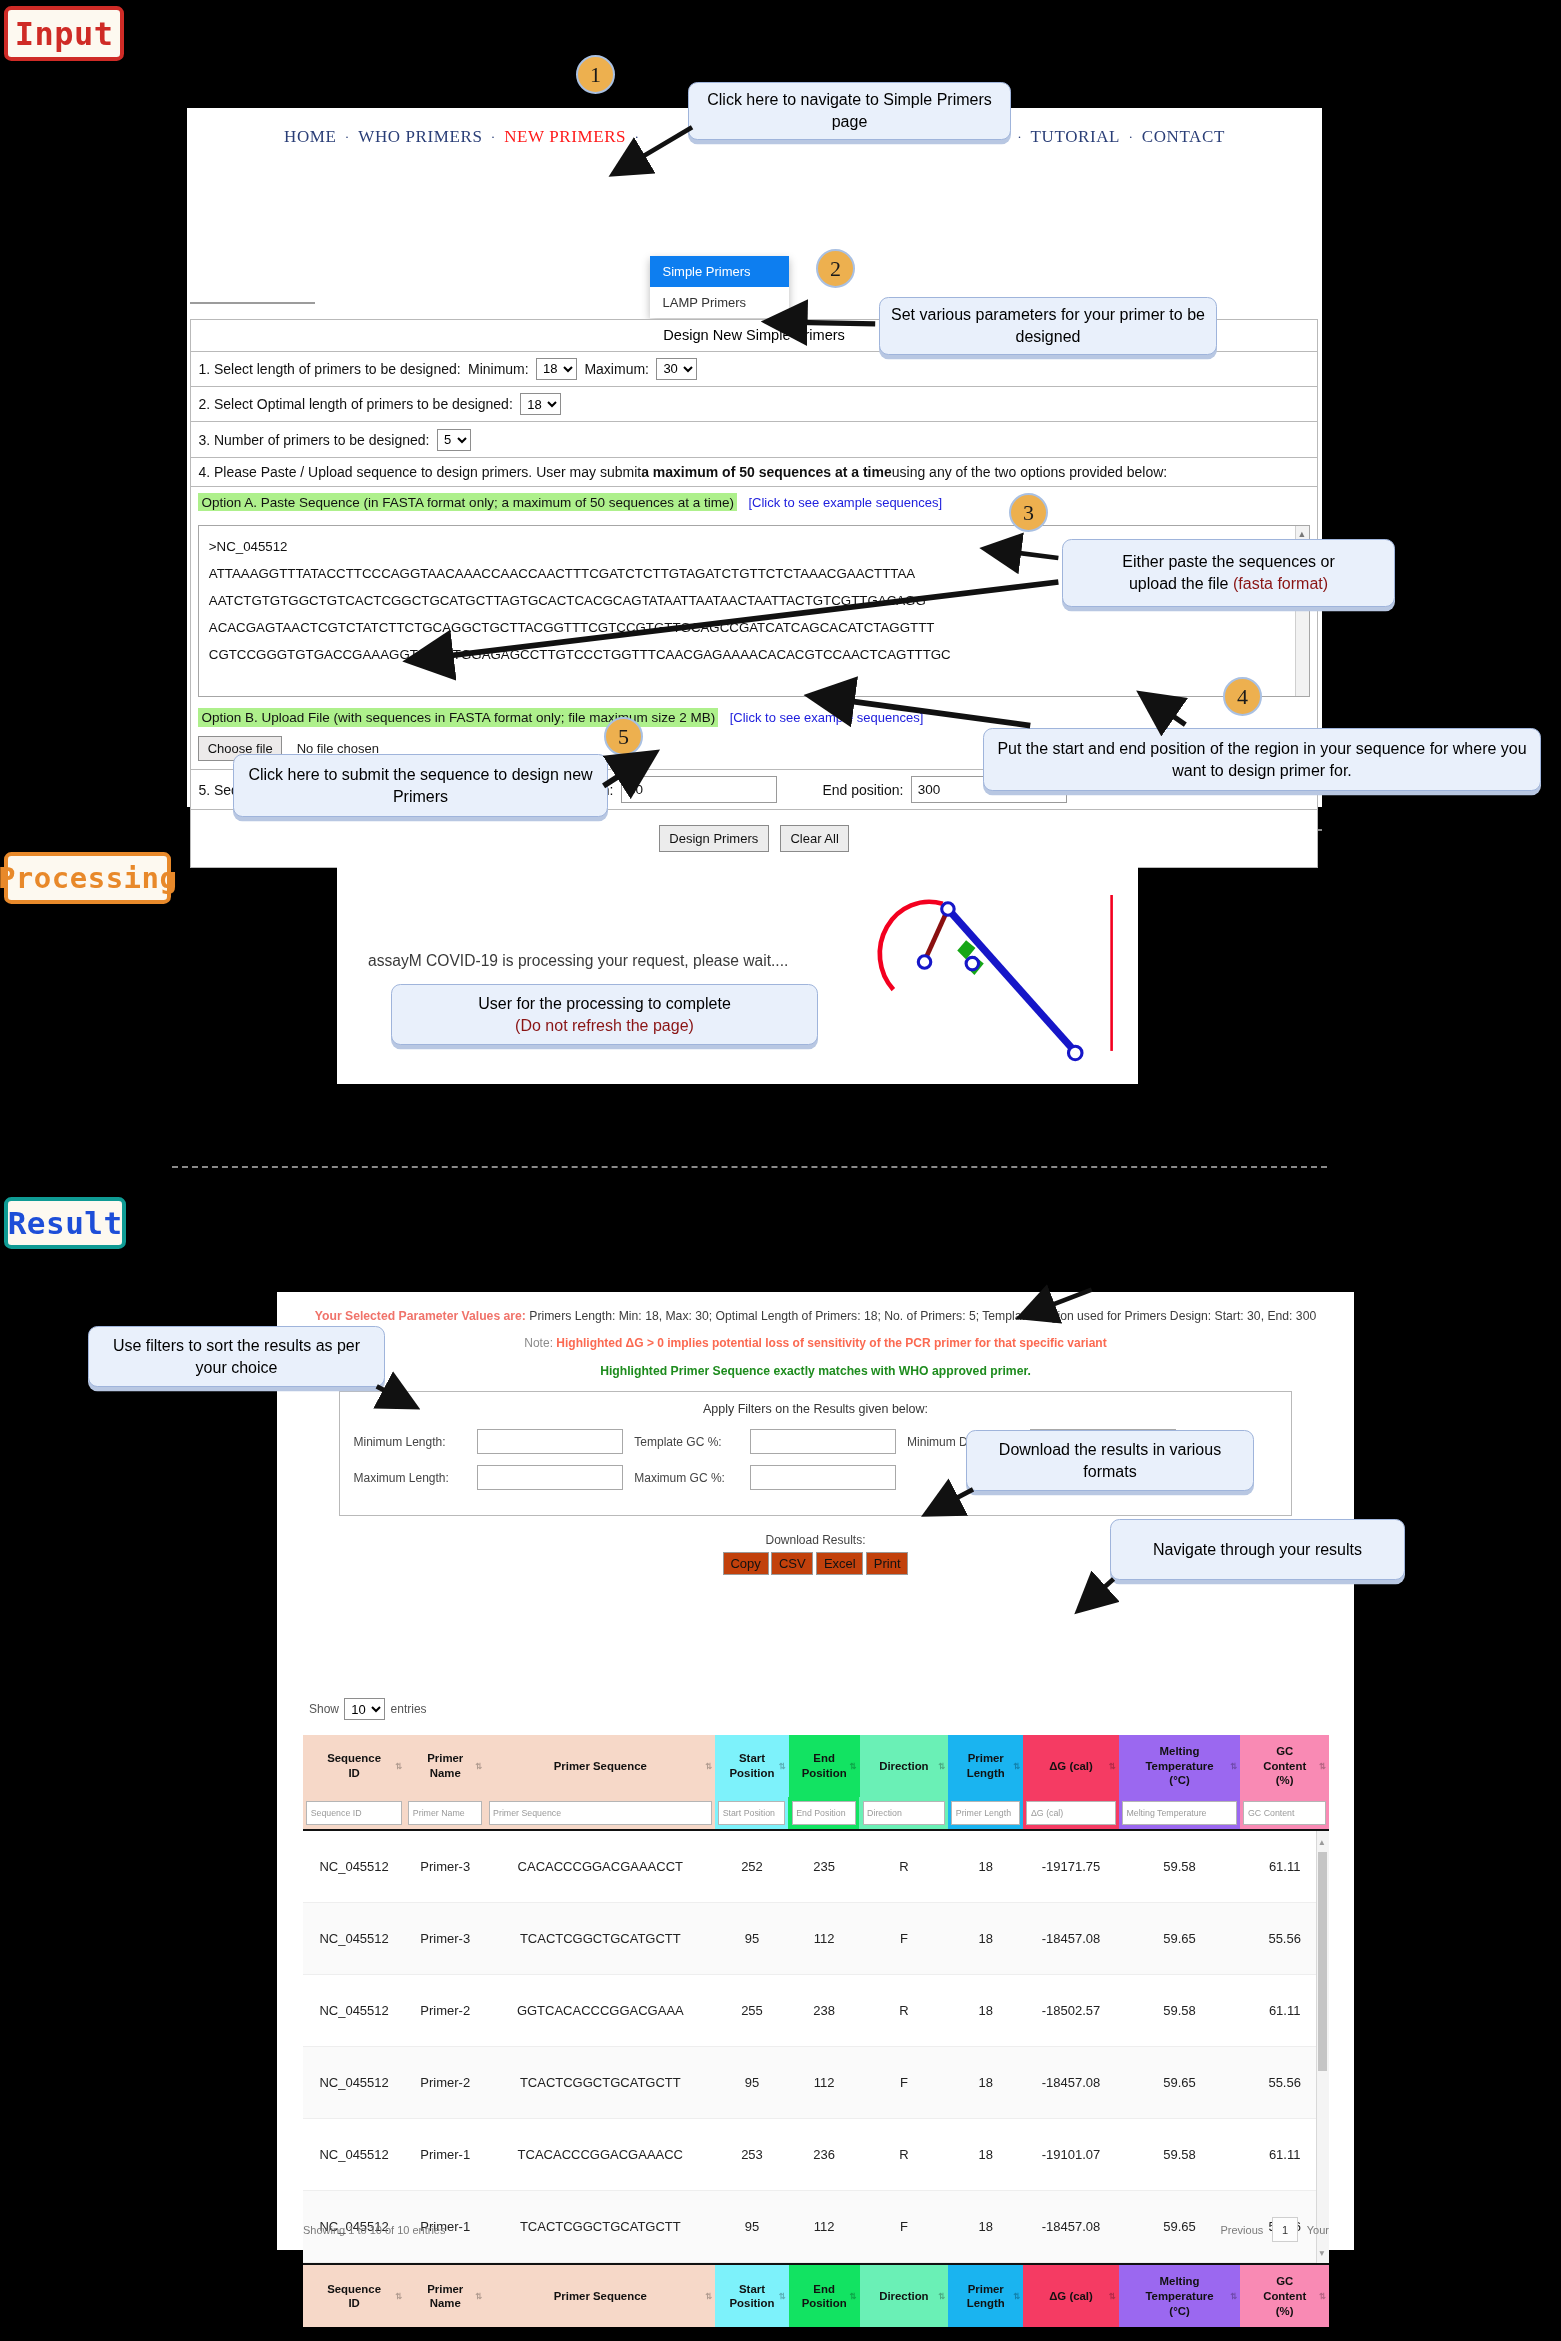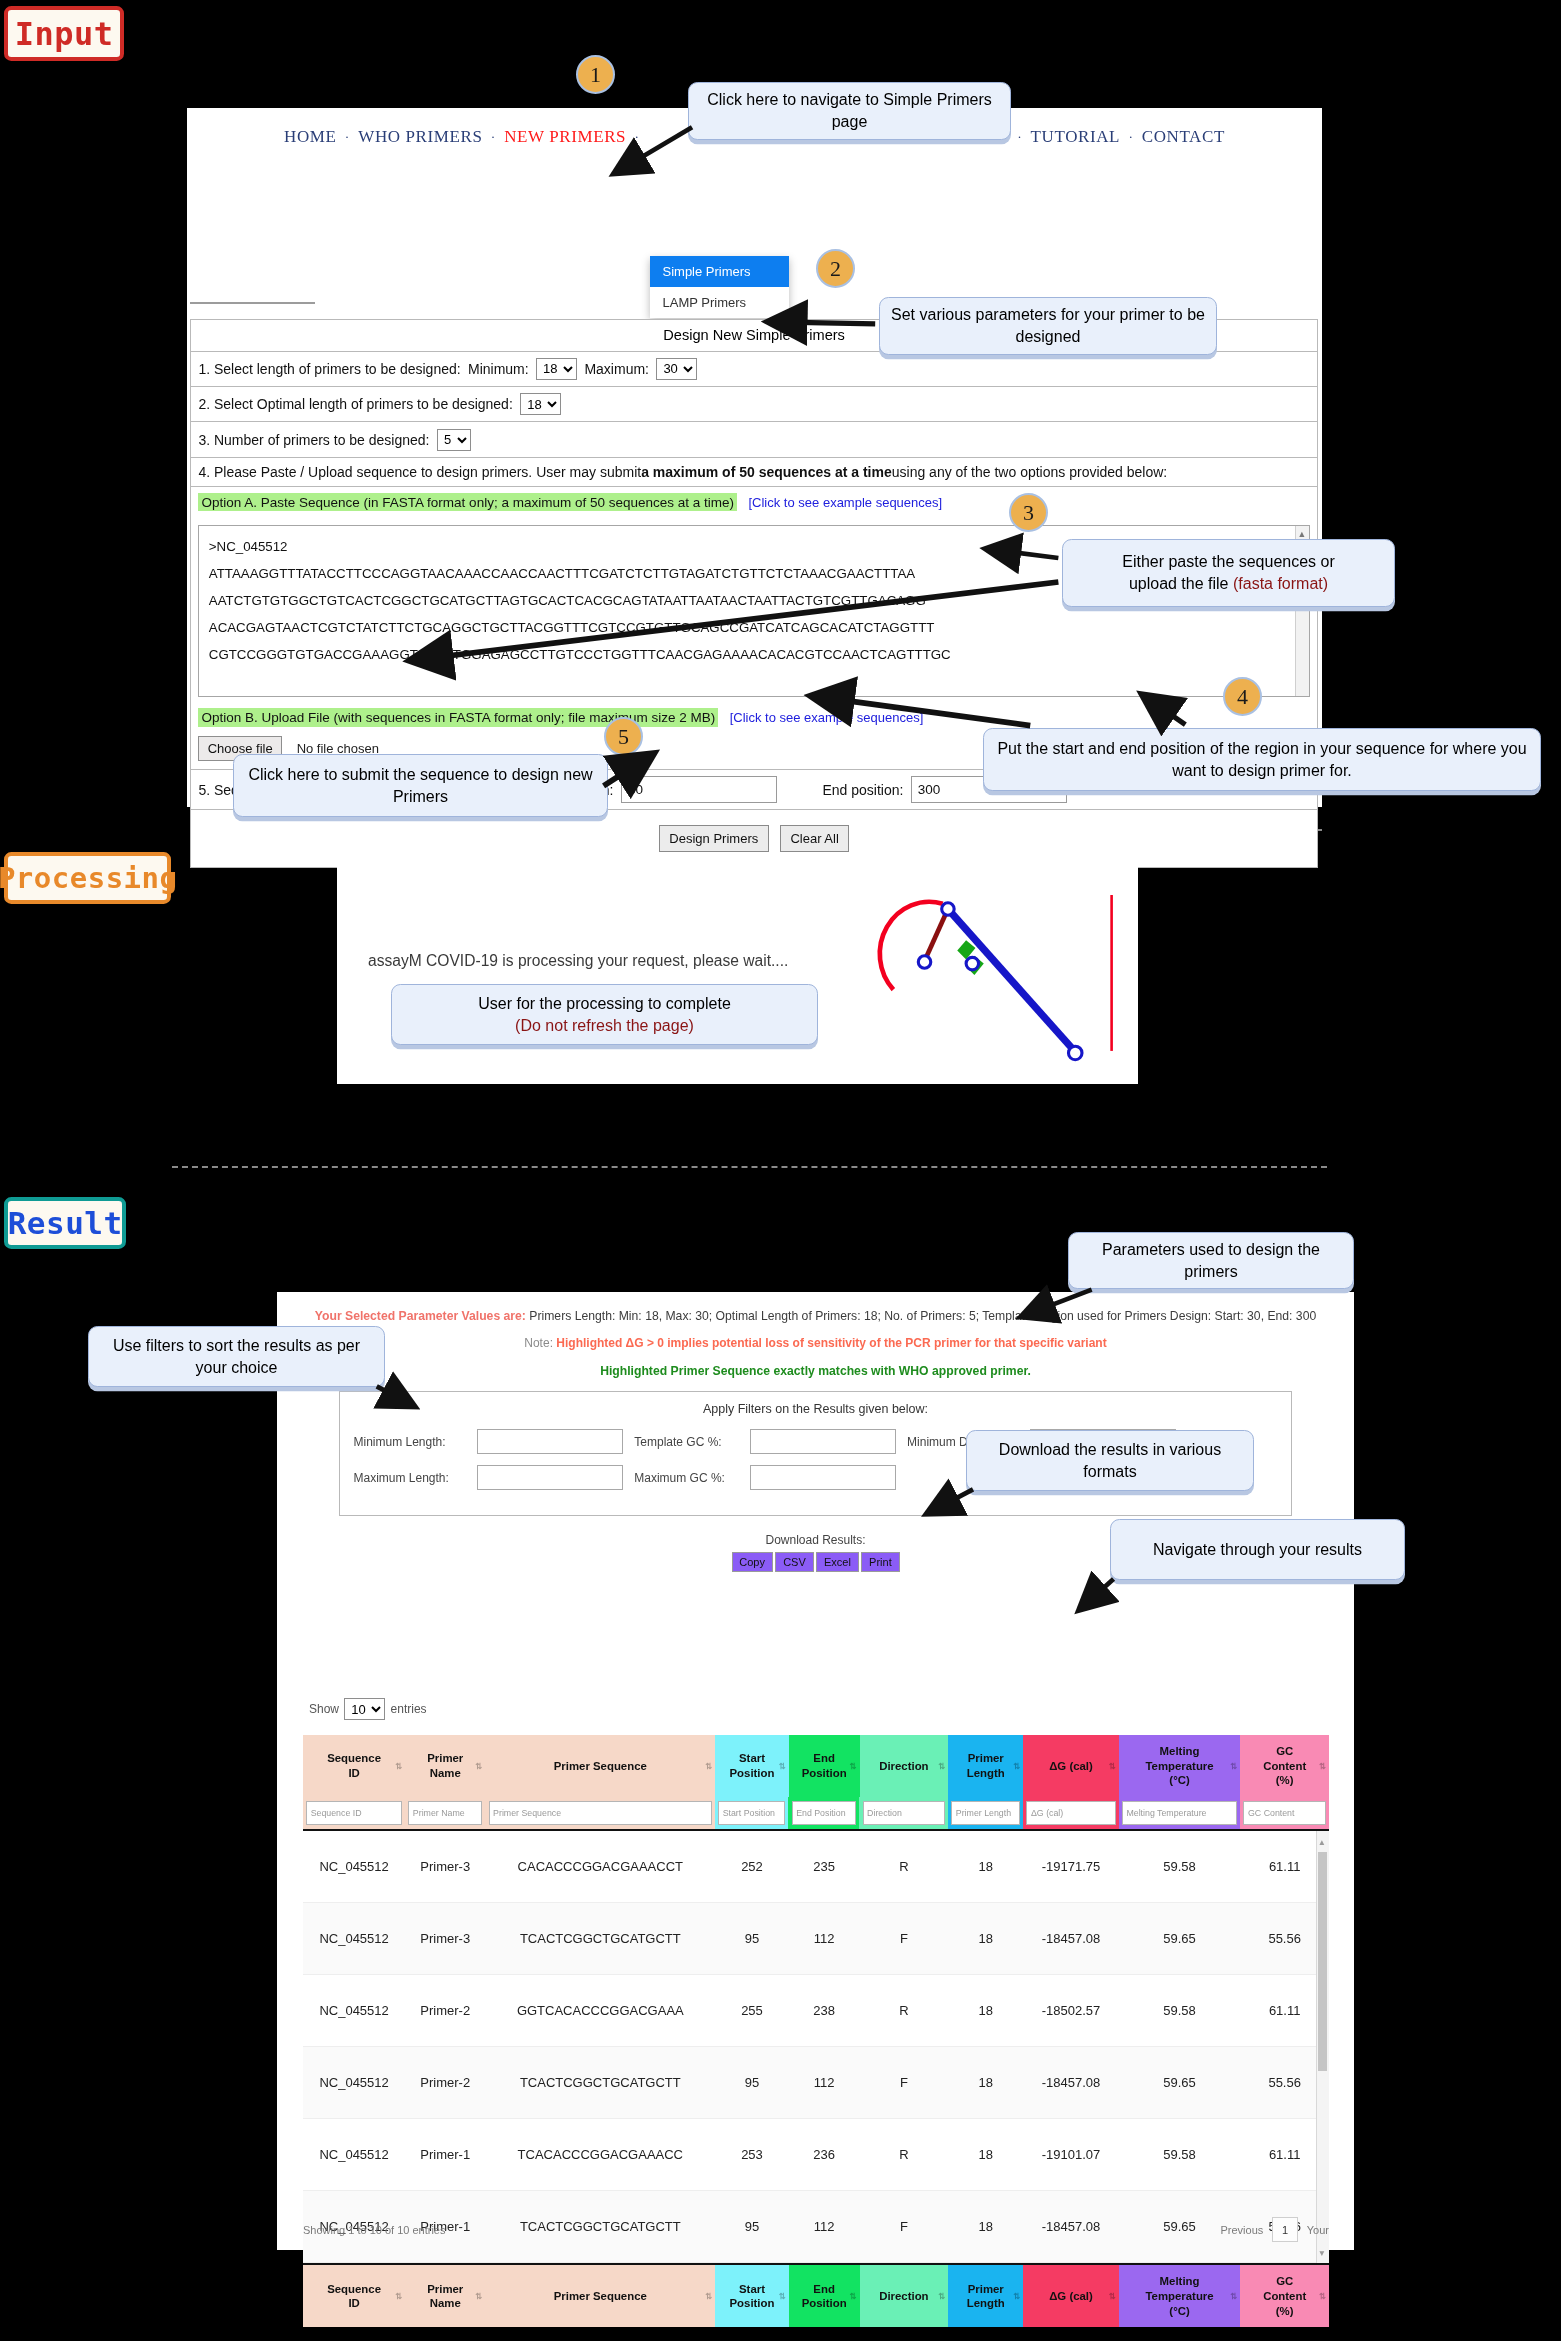--- a/index.html
+++ b/index.html
@@ -114,21 +114,21 @@
 
   .filter-box { margin:13.5px 62px 0 62px; border:1px solid #b9b9b9; padding:9.4px 13.5px 13.5px 13.5px; }
   .filter-title { text-align:center; font-size:12.5px; color:#333; margin-bottom:13.5px; }
   .filter-row { display:flex; align-items:center; gap:11.4px; margin-bottom:11.4px; }
   .filter-lbl { font-size:12px; color:#444; width:112px; }
   .filter-in { border:1px solid #a8a8a8; height:25px; width:146px; background:#fff; }
 
   .dl-wrap { text-align:center; margin-top:16.7px; }
   .dl-lbl { font-size:12px; color:#444; margin-bottom:5.2px; }
   .dl-btns { display:flex; justify-content:center; gap:2.6px; }
-  .dl-btn { border:1px solid #9a9a9a; background:#8b5cf6; font-size:11px; padding:3.1px 6.8px; color:#111; }
+  .dl-btn { border:1px solid #9a9a9a; background:#c2410c; font-size:13px; padding:3.1px 6.8px; color:#111; }
 
   .show-wrap { position:absolute; left:32px; top:406px; display:flex; align-items:center; gap:5.2px; font-size:12px; color:#555; }
 
   
   .rtable { position:absolute; left:26px; top:443px; width:1026px; }
   .rt-head { display:flex; }
   .rt-th {
     display:flex; flex-direction:column; align-items:center; justify-content:center;
     font-size:11.4px; font-weight:700; color:#111; text-align:center;
     padding:8.3px 2.1px; min-height:62px; position:relative; line-height:14.6px;
@@ -618,21 +618,20 @@
 
   <div class="callout" style="left:233px;top:754px;width:375px;height:63px;">Click here to submit the sequence to design new Primers</div>
 
   <div class="callout" style="left:391px;top:984px;width:427px;height:61px;">
     <div>
       <span>User for the processing to complete</span><br>
       <span class="dark-red">(Do not refresh the page)</span>
     </div>
   </div>
 
-  <div class="callout" style="left:1068px;top:1232px;width:286px;height:57px;">Parameters used to design the primers</div>
 
   <div class="callout" style="left:88px;top:1326px;width:297px;height:61px;">Use filters to sort the results as per your choice</div>
 
   <div class="callout" style="left:966px;top:1430px;width:288px;height:61px;">Download the results in various formats</div>
 
   <div class="callout" style="left:1110px;top:1519px;width:295px;height:61px;">Navigate through your results</div>
 
   <div class="badge" style="left:576px;top:55px;width:39px;height:39px;">1</div>
   <div class="badge" style="left:816px;top:249px;width:39px;height:39px;">2</div>
   <div class="badge" style="left:1009px;top:493px;width:39px;height:39px;">3</div>

